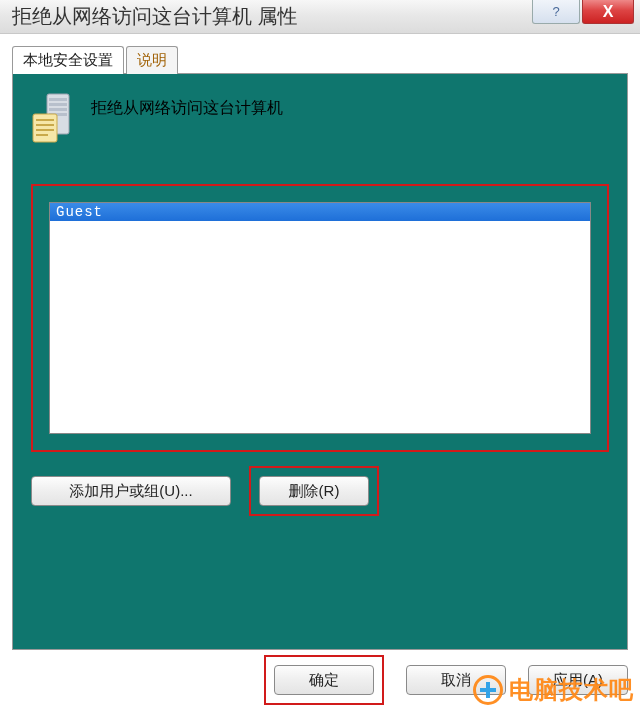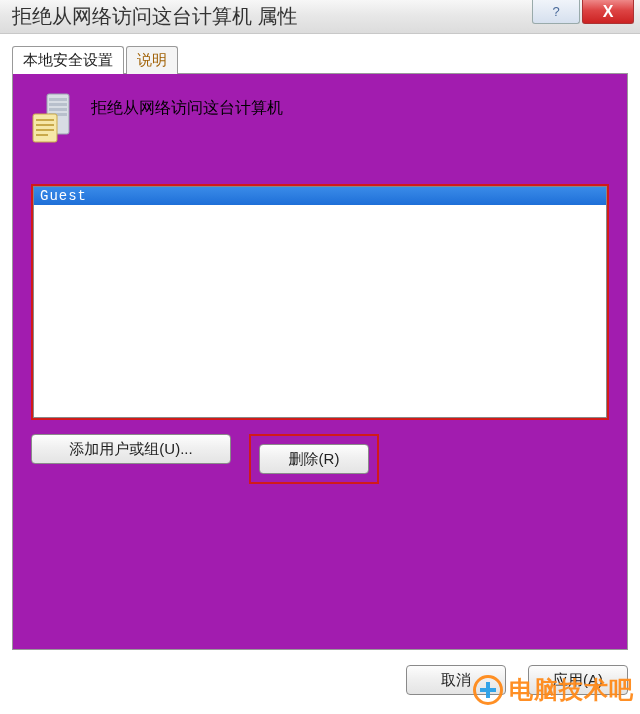--- a/index.html
+++ b/index.html
@@ -93,41 +93,41 @@
     color: #a16207;
   }
 
   .tabpanel {
     border: 1px solid #999;
     position: absolute;
     left: 12px; right: 12px;
     top: 39px;
     bottom: 64px;
     padding: 18px 18px 18px 18px;
-    background: #a21caf;
+    background: #0f766e;
   }
 
   .policy-header {
     display: flex;
     align-items: flex-start;
     gap: 14px;
     margin-bottom: 40px;
   }
   .policy-icon {
     width: 46px; height: 52px;
     flex: 0 0 auto;
   }
   .policy-title {
     font-size: 16px;
     padding-top: 6px;
   }
 
   .listbox-wrap {
     border: 2px solid #d11a1a;
-    padding: 0;
+    padding: 16px;
   }
   .listbox {
     border: 1px solid #888;
     height: 232px;
     background: #fff;
     overflow: auto;
     font-family: "Fixedsys", "Courier New", monospace;
     font-size: 14px;
   }
   .list-item {
@@ -136,20 +136,21 @@
   }
   .list-item.selected {
     background: linear-gradient(to bottom, #3a8be8, #1e6fd8);
     color: #fff;
   }
 
   .btn-row {
     display: flex;
     gap: 18px;
     margin-top: 14px;
+    align-items: center;
   }
   .win-btn {
     height: 30px;
     min-width: 110px;
     padding: 0 18px;
     border: 1px solid #8a8a8a;
     border-radius: 4px;
     background: linear-gradient(to bottom, #fdfdfd 0%, #f0f0f0 45%, #e4e4e4 100%);
     font-size: 15px;
     display: inline-flex;
@@ -265,20 +266,25 @@
       <span class="red-ring">
         <span class="win-btn">
           <span>删除(R)</span>
         </span>
       </span>
     </div>
 
   </div>
 
   <div class="footer">
+    <span class="red-ring">
+      <span class="win-btn">
+        <span>确定</span>
+      </span>
+    </span>
     <span class="win-btn">
       <span>取消</span>
     </span>
     <span class="win-btn">
       <span>应用(A)</span>
     </span>
   </div>
 
 </div>
 

